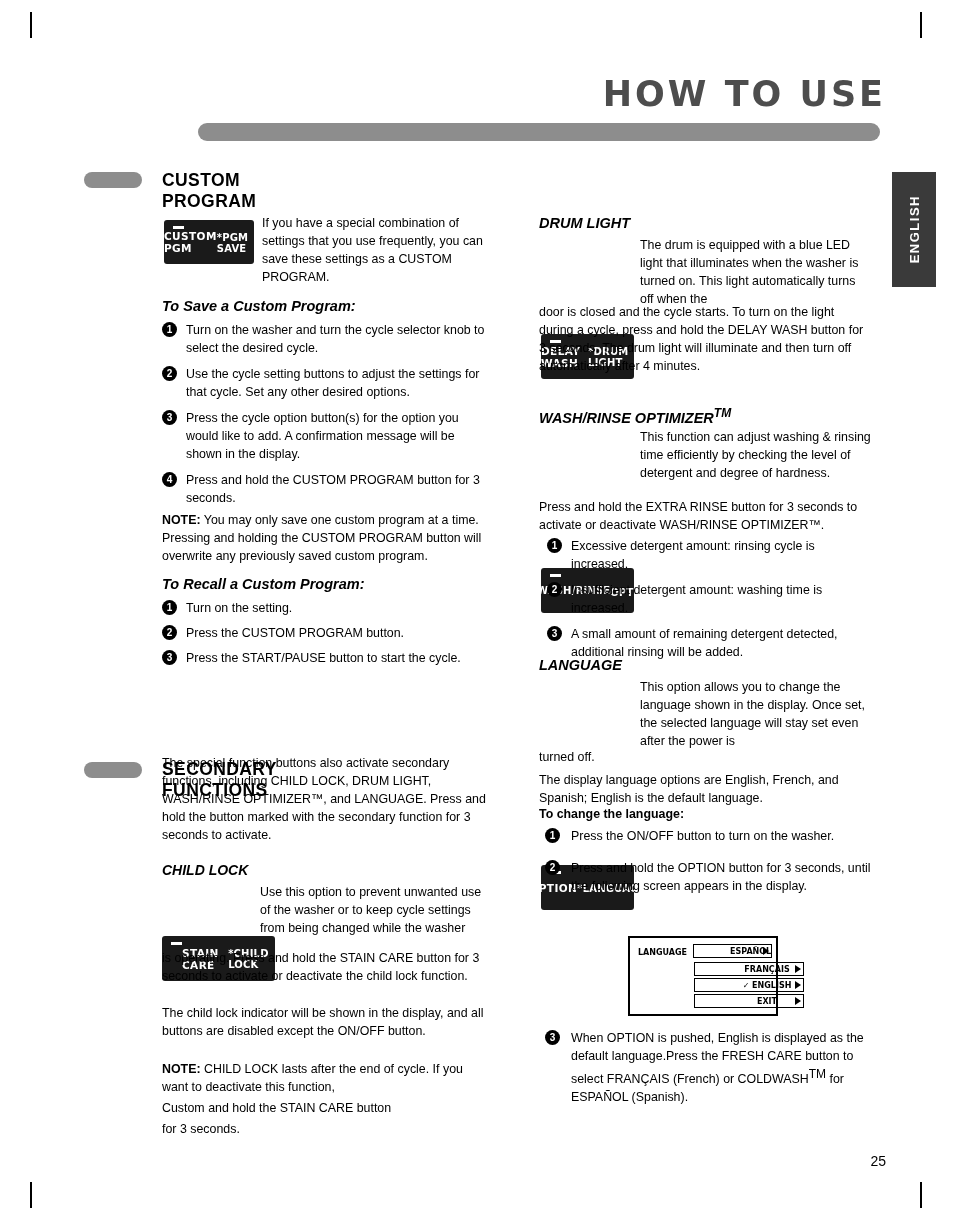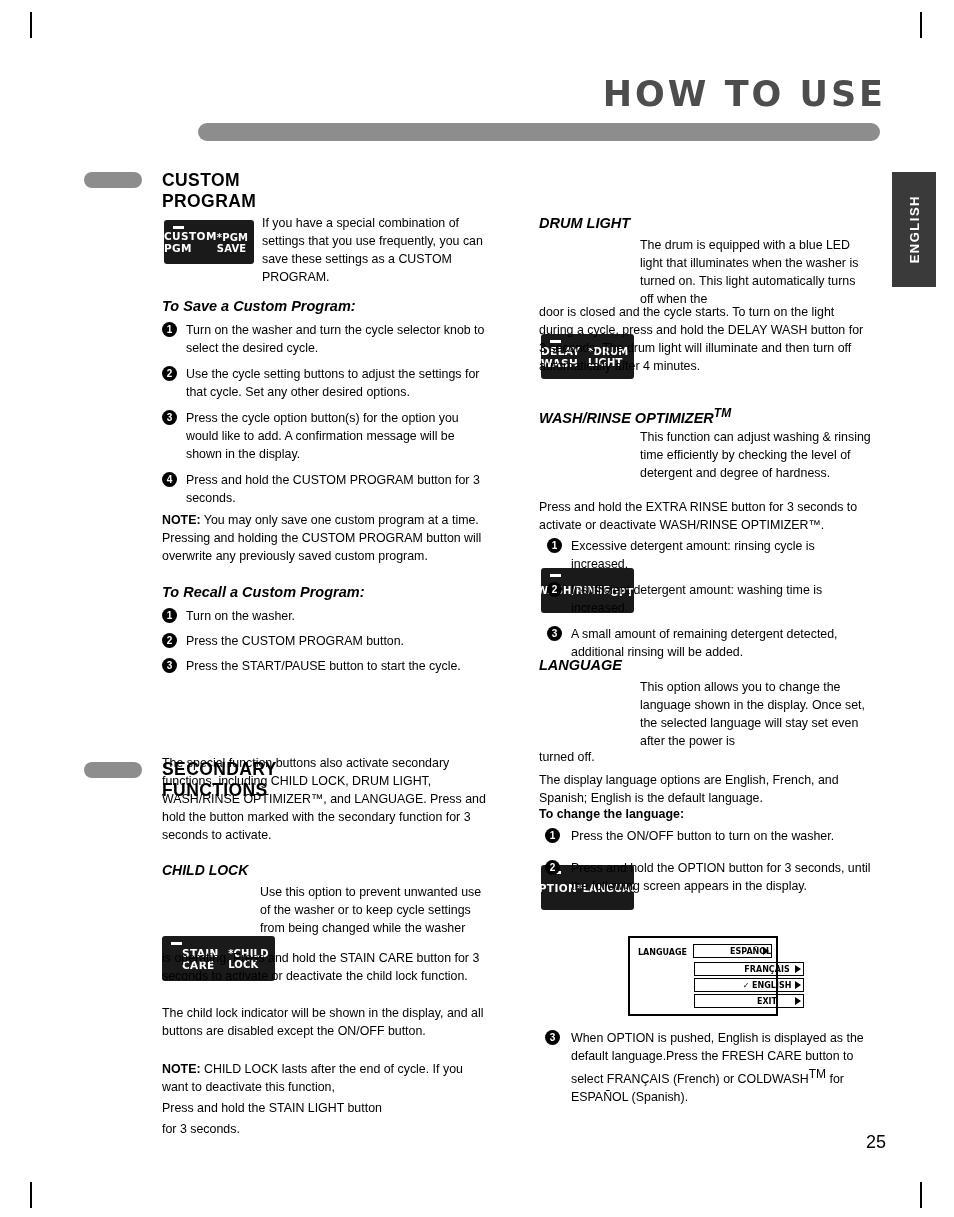--- a/index.html
+++ b/index.html
@@ -40,21 +40,21 @@
   .btn .sub{font-size:10px;font-weight:bold;letter-spacing:.2px;margin-top:1px;font-family:"DejaVu Sans",sans-serif;}
   .btn .sub.two{line-height:7.5px;}
 
   
   .screen{position:absolute;border:2px solid #000;background:#fff;padding:6px 8px;}
   .screen .row{display:flex;align-items:center;margin-bottom:2px;}
   .screenlabel{font-size:8px;font-weight:bold;margin-right:6px;font-family:"DejaVu Sans",sans-serif;}
   .optbox{border:1px solid #000;width:72px;height:12px;display:flex;align-items:center;justify-content:center;font-size:8px;font-weight:bold;font-family:"DejaVu Sans",sans-serif;position:relative;margin-bottom:2px;padding-left:36px;}
   .optbox .arrow{position:absolute;right:2px;top:2px;width:0;height:0;border-left:6px solid #000;border-top:4px solid transparent;border-bottom:4px solid transparent;}
 
-  .pagenum{position:absolute;right:68px;bottom:64px;font-size:18px;margin-top:48px;}
+  .pagenum{position:absolute;right:68px;bottom:48px;font-size:14px;margin-top:48px;}
   .tm{font-size:12px;vertical-align:super;}
 </style>
 </head>
 <body>
 
 <div class="page">
 
   <div class="crop v" style="left:30px;top:12px;"></div>
   <div class="crop v" style="left:920px;top:12px;"></div>
   <div class="crop v" style="left:30px;top:1182px;"></div>
@@ -82,23 +82,23 @@
 
   <div class="col" style="left:162px;top:297px;width:328px;">
     <h4 class="sub">To Save a Custom Program:</h4>
     <ul class="numlist">
       <li><span class="bullet">1</span><span>Turn on the washer and turn the cycle selector knob to select the desired cycle.</span></li>
       <li><span class="bullet">2</span><span>Use the cycle setting buttons to adjust the settings for that cycle. Set any other desired options.</span></li>
       <li><span class="bullet">3</span><span>Press the cycle option button(s) for the option you would like to add. A confirmation message will be shown in the display.</span></li>
       <li style="margin-bottom:4px;"><span class="bullet">4</span><span>Press and hold the CUSTOM PROGRAM button for 3 seconds.</span></li>
     </ul>
     <p style="margin-top:2px;"><b>NOTE:</b><span> You may only save one custom program at a time. Pressing and holding the CUSTOM PROGRAM button will overwrite any previously saved custom program.</span></p>
-    <h4 class="sub" style="margin-top:18px;">To Recall a Custom Program:</h4>
-    <ul class="numlist">
-      <li style="margin-bottom:7px;"><span class="bullet">1</span><span>Turn on the washer.</span></li>
+    <h4 class="sub" style="margin-top:10px;">To Recall a Custom Program:</h4>
+    <ul class="numlist">
+      <li style="margin-bottom:7px;"><span class="bullet">1</span><span>Turn on the setting.</span></li>
       <li style="margin-bottom:7px;"><span class="bullet">2</span><span>Press the CUSTOM PROGRAM button.</span></li>
       <li><span class="bullet">3</span><span>Press the START/PAUSE button to start the cycle.</span></li>
     </ul>
   </div>
 
   <div class="sec">
     <div class="secbar" style="left:84px;top:718px;"></div>
     <div class="sectitle" style="left:162px;top:715px;">SECONDARY FUNCTIONS</div>
   </div>
 
@@ -109,21 +109,21 @@
   <div class="btn" style="left:162px;top:892px;width:93px;height:45px;padding-left:20px;">
     <div class="dash"></div>
     <div class="main">STAIN CARE</div>
     <div class="sub">*CHILD LOCK</div>
   </div>
 
   <div class="col" style="left:260px;top:883px;width:232px;">Use this option to prevent unwanted use of the washer or to keep cycle settings from being changed while the washer</div>
   <div class="col" style="left:162px;top:949px;width:330px;">is operating. Press and hold the STAIN CARE button for 3 seconds to activate or deactivate the child lock function.</div>
   <div class="col" style="left:162px;top:1004px;width:330px;">The child lock indicator will be shown in the display, and all buttons are disabled except the ON/OFF button.</div>
   <div class="col" style="left:162px;top:1060px;width:330px;"><b>NOTE:</b><span> CHILD LOCK lasts after the end of cycle. If you want to deactivate this function,</span></div>
-  <div class="col" style="left:162px;top:1099px;width:330px;">Press and hold the STAIN LIGHT button</div>
+  <div class="col" style="left:162px;top:1099px;width:330px;">Custom and hold the STAIN CARE button</div>
   <div class="col" style="left:162px;top:1120px;width:330px;">for 3 seconds.</div>
 
   <h4 class="sub col" style="left:539px;top:214px;">DRUM LIGHT</h4>
 
   <div class="btn" style="left:541px;top:245px;width:93px;height:45px;">
     <div class="dash"></div>
     <div class="main">DELAY WASH</div>
     <div class="sub">*DRUM LIGHT</div>
   </div>
 

